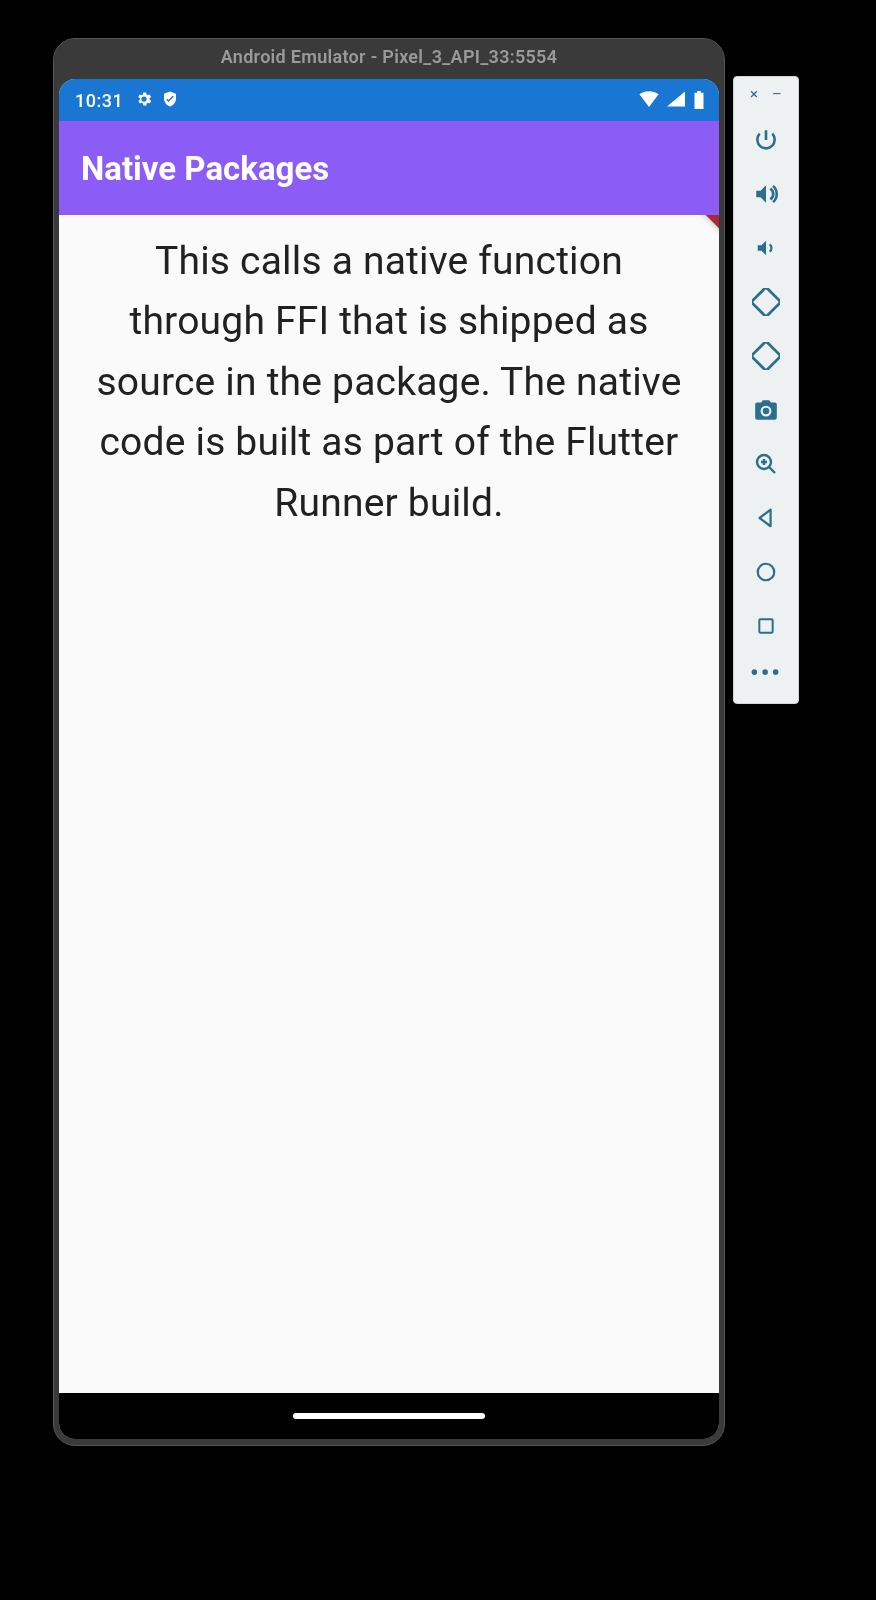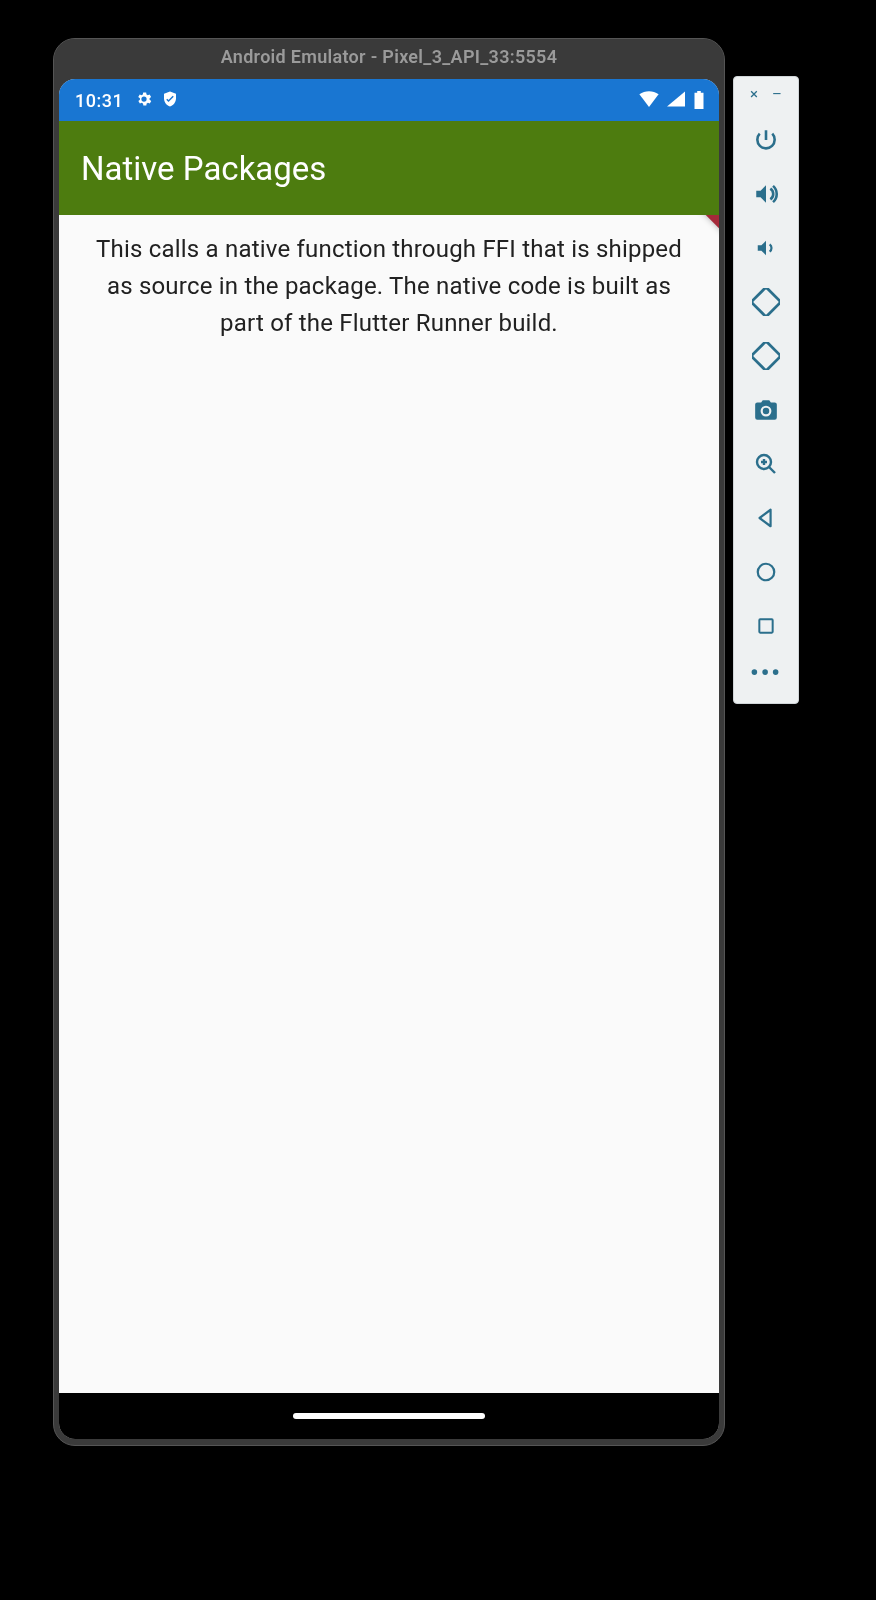--- a/index.html
+++ b/index.html
@@ -69,27 +69,27 @@
   .status-left, .status-right {
     display: flex;
     gap: 8px;
   }
   .status-left .time { margin-right: 4px; letter-spacing: .5px; }
   .ic { display: inline-flex; }
   .ic svg { display: block; }
   
   .app-bar {
     height: 94px;
-    background: #4d7c0f;
+    background: #8b5cf6;
     color: #fff;
     display: flex;
     align-items: center;
     padding: 0 22px;
     font-size: 33px;
-    font-weight: 400;
+    font-weight: 700;
     position: relative;
   }
   
   .debug-banner {
     position: absolute;
     top: 0;
     right: 0;
     width: 140px;
     height: 140px;
     overflow: hidden;
@@ -110,21 +110,21 @@
     top: 26px;
     box-shadow: 0 0 6px rgba(0,0,0,.3);
   }
   
   .content {
     flex: 1;
     background: #fafafa;
     padding: 16px 28px;
     color: #212121;
     text-align: center;
-    font-size: 24px;
+    font-size: 39px;
     line-height: 1.55;
     letter-spacing: .2px;
   }
   .content p { margin-bottom: 14px; }
   
   .nav-bar {
     height: 46px;
     background: #000;
     display: flex;
     align-items: center;

